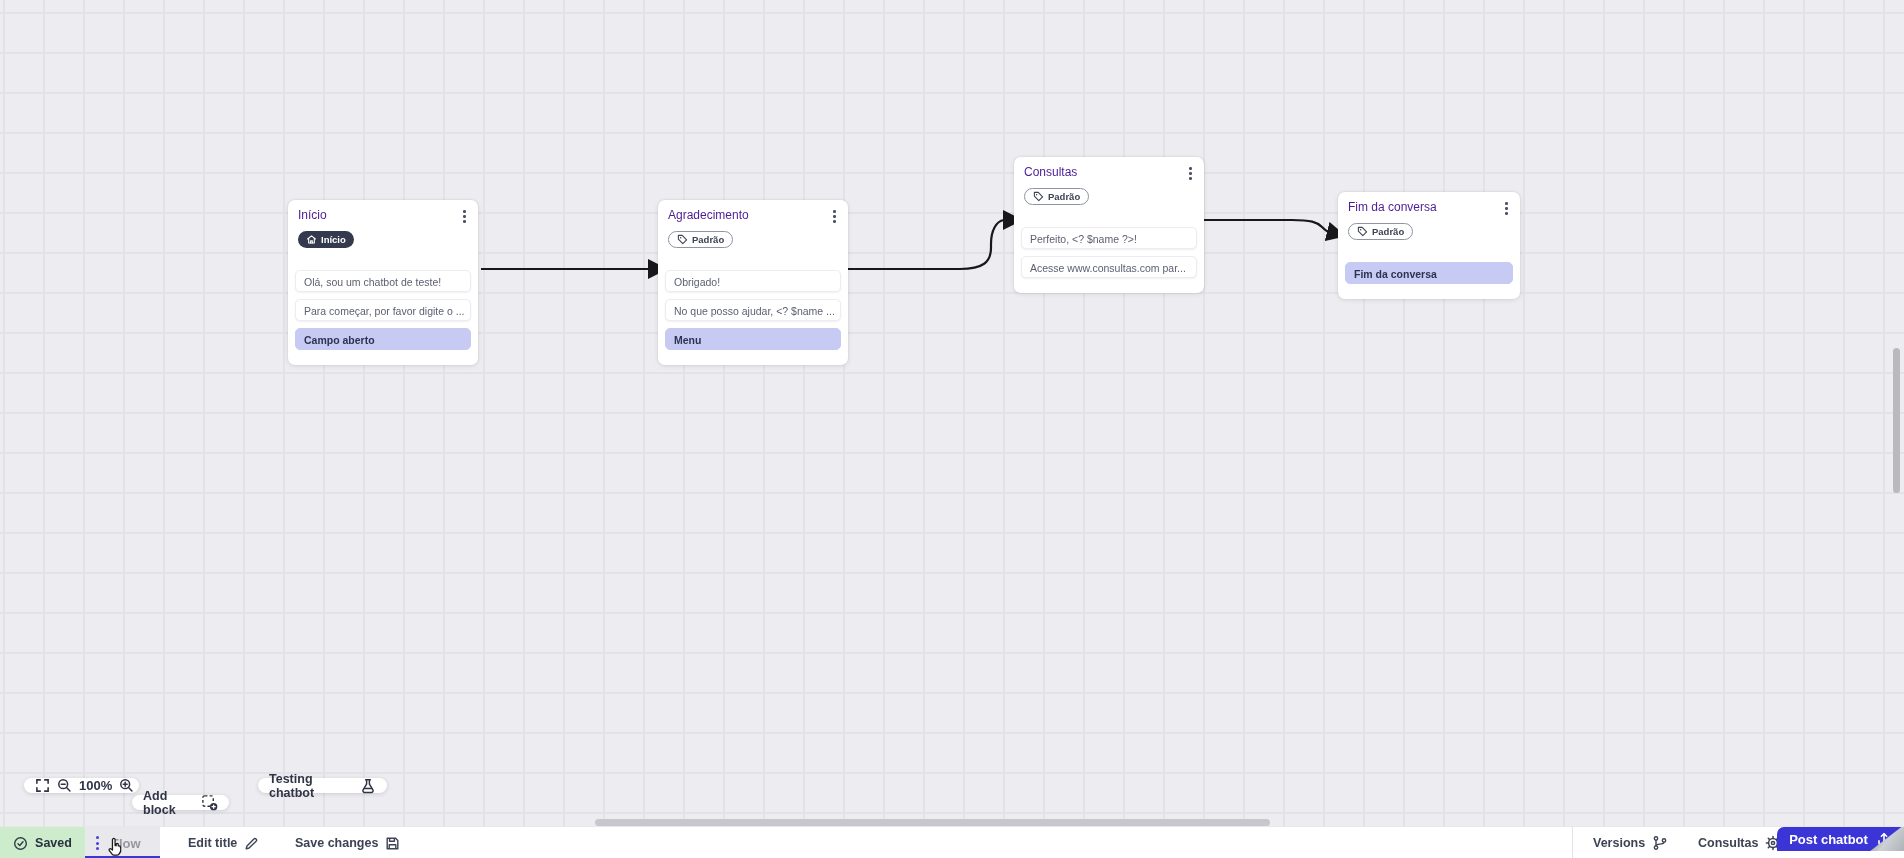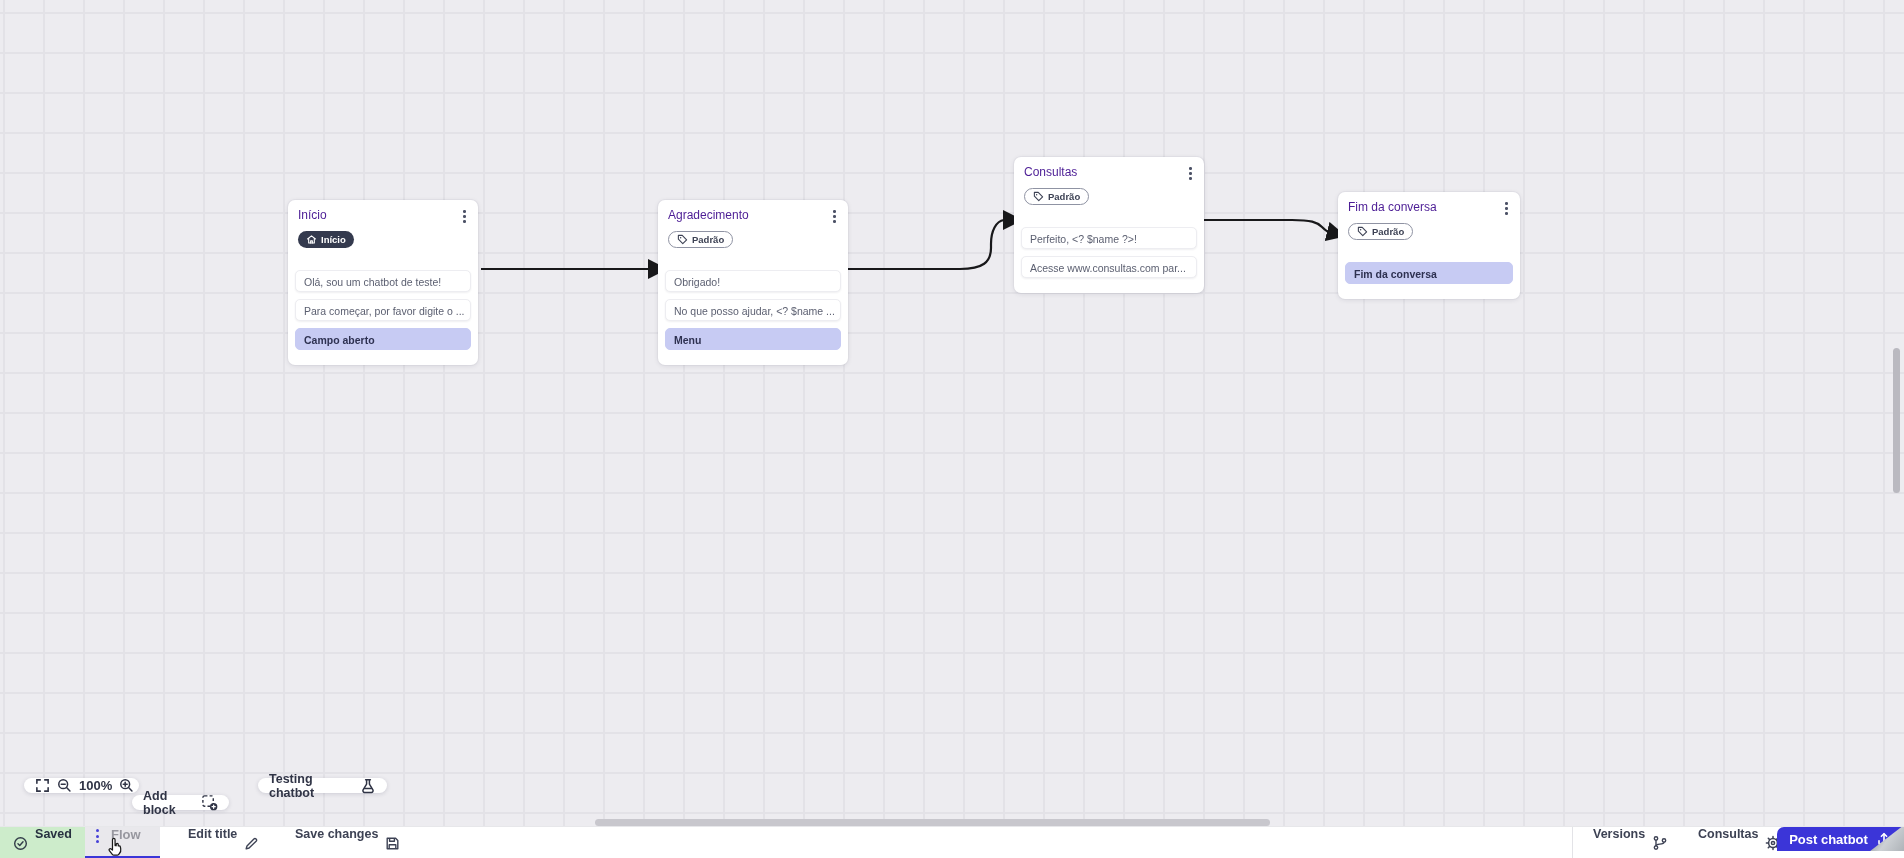--- a/index.html
+++ b/index.html
@@ -59,21 +59,21 @@
 
   
   .hscroll { position:absolute; left:595px; top:819px; width:675px; height:7px; border-radius:4px; background:#c8c7cd; z-index:4; }
   .vscroll { position:absolute; left:1893px; top:348px; width:7px; height:145px; border-radius:4px; background:#bab9c0; z-index:4; }
 
   
   .statusbar {
     position:absolute; left:0; top:826px; width:1904px; height:32px; background:#fff;
     border-top:1px solid #e7e7ea; z-index:10;
   }
-  .sb-item { position:absolute; top:0; height:32px; display:flex; gap:7px;
+  .sb-item { position:absolute; top:0; height:32px; display:flex; align-items:center; gap:7px;
     font-size:12.5px; font-weight:700; color:#3d4254; cursor:pointer; }
   .sb-saved { left:0; width:85px; background:#cdeccb; justify-content:center; color:#273140; }
   .sb-flowtab { left:85px; width:75px; background:#e9e8ec; padding-left:9px; gap:10px; }
   .sb-flowtab .tab-underline { position:absolute; left:0; bottom:0; width:100%; height:3px; background:#3b35d8; }
   .sb-flowtab .flow-label { color:#97979f; font-size:13px; }
   .kebab-v { display:flex; flex-direction:column; gap:2.5px; padding:2px; }
   .kebab-v i { width:3px; height:3px; border-radius:50%; background:#4640d8; display:block; }
   .sb-edit { left:188px; }
   .sb-save { left:295px; }
   .sb-sep { position:absolute; left:1572px; top:0; height:32px; border-left:1px solid #e3e3e7; }

